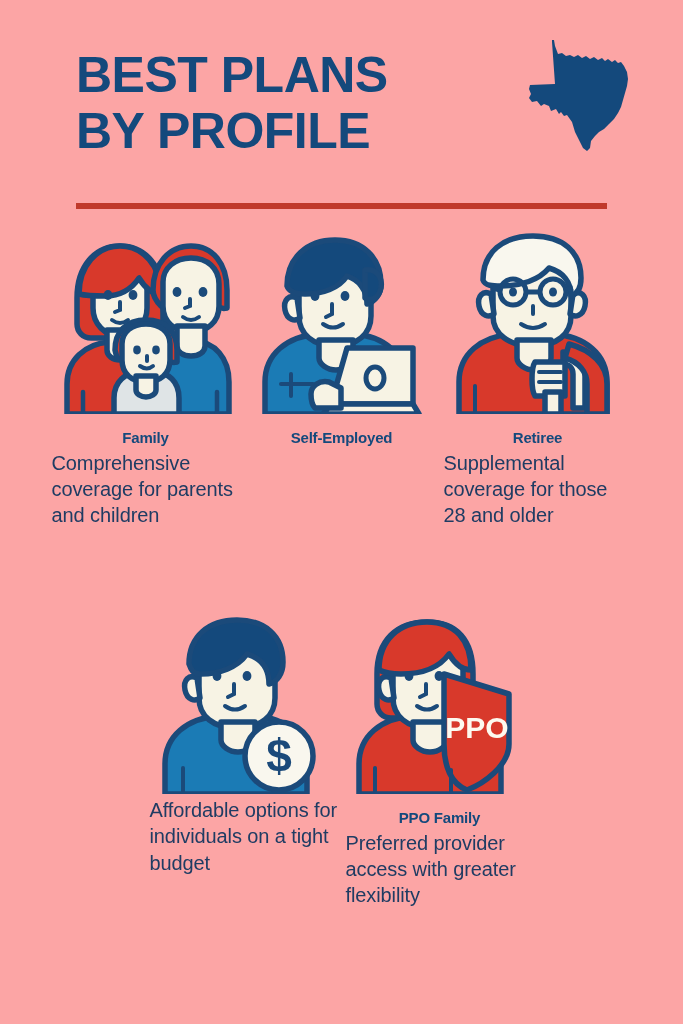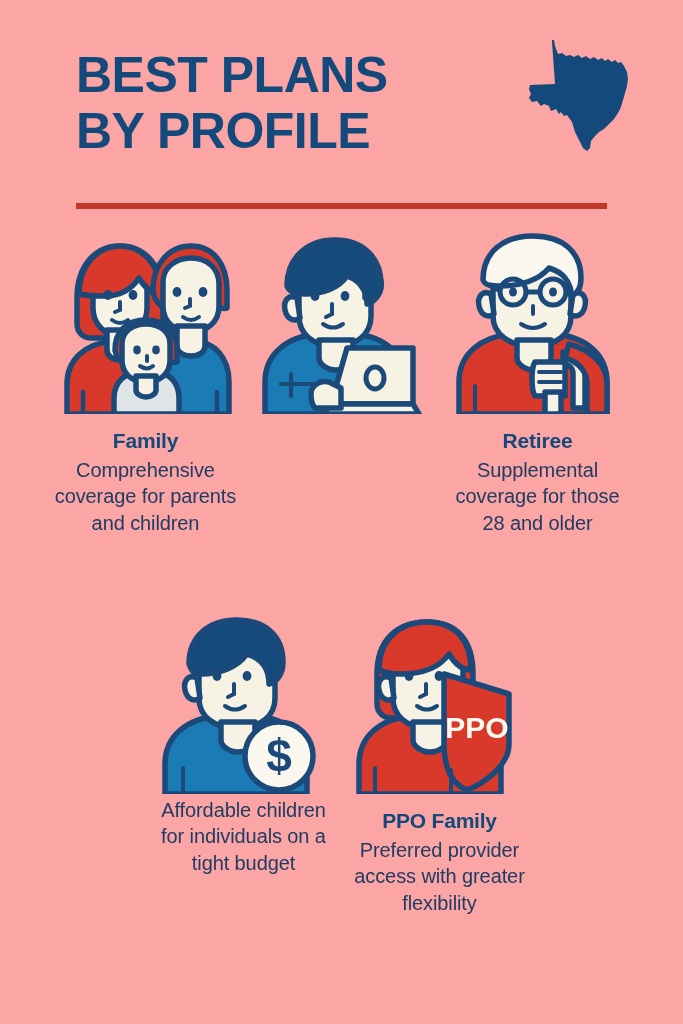--- a/index.html
+++ b/index.html
@@ -81,31 +81,31 @@
     width: 178px;
     display: flex;
     align-items: flex-end;
     justify-content: center;
   }
   .icon-box svg { display: block; }
 
   .card-title {
     color: #14497c;
     font-weight: bold;
-    font-size: 21px;
+    font-size: 15px;
     line-height: 1.18;
     text-align: center;
     margin-top: 15px;
     letter-spacing: -0.2px;
   }
   .card-desc {
     color: #1f3c63;
     font-size: 20px;
     line-height: 1.32;
-    text-align: center;
+    text-align: left;
     margin-top: 3px;
     letter-spacing: -0.1px;
   }
 </style>
 </head>
 <body>
 
 <div id="poster">
 
   <div class="header">
@@ -215,20 +215,21 @@
           </g>
           <g stroke="#1b4a7a" stroke-width="4" fill="none" stroke-linecap="round">
             <path d="M79 72 L79 82 L73 85"></path>
             <path d="M70 92 Q80 99 90 92"></path>
             <path d="M28 152 L60 152"></path>
             <path d="M38 142 L38 164"></path>
           </g>
           <ellipse cx="122" cy="146" rx="9" ry="11" fill="none" stroke="#1b4a7a" stroke-width="5"></ellipse>
         </svg>
       </div>
+      <div class="card-title">Self-Employed</div>
     </div>
 
     <div class="card">
       <div class="icon-box">
         <svg viewBox="0 0 178 182" width="178" height="182" aria-hidden="true">
           <g stroke="#1b4a7a" stroke-width="5.5" stroke-linejoin="round" stroke-linecap="round">
 
             <path fill="#d8392b" d="M10 182 L10 150 C10 122 32 104 64 102 L104 102 C136 104 158 122 158 150 L158 182 Z"></path>
 
             <path fill="#f7f3e4" d="M44 48 C44 30 60 18 84 18 C108 18 122 30 122 54 L122 84 C122 102 108 114 84 114 C60 114 44 102 44 84 Z"></path>
@@ -298,21 +299,21 @@
             <ellipse cx="92" cy="64" rx="4.4" ry="5"></ellipse>
           </g>
           <g stroke="#1b4a7a" stroke-width="4" fill="none" stroke-linecap="round">
             <path d="M79 72 L79 82 L73 85"></path>
             <path d="M70 94 Q80 101 90 94"></path>
             <path d="M28 182 L28 156"></path>
           </g>
           <text x="124" y="160" text-anchor="middle" font-family="Liberation Sans, sans-serif" font-size="46" font-weight="bold" fill="#1b4a7a">$</text>
         </svg>
       </div>
-      <div class="card-desc">Affordable children for individuals on a tight budget</div>
+      <div class="card-desc">Affordable options for individuals on a tight budget</div>
     </div>
 
     <div class="card">
       <div class="icon-box">
         <svg viewBox="0 0 178 182" width="178" height="182" aria-hidden="true">
           <g stroke="#1b4a7a" stroke-width="5.5" stroke-linejoin="round" stroke-linecap="round">
 
             <path fill="#d8392b" d="M8 182 L8 152 C8 124 30 106 62 104 L98 104 C130 106 150 124 150 152 L150 182 Z"></path>
 
             <path fill="#d8392b" d="M26 62 C26 28 46 10 76 10 C106 10 122 28 122 62 L122 92 C122 100 116 106 108 106 L40 106 C32 106 26 100 26 92 Z"></path>

